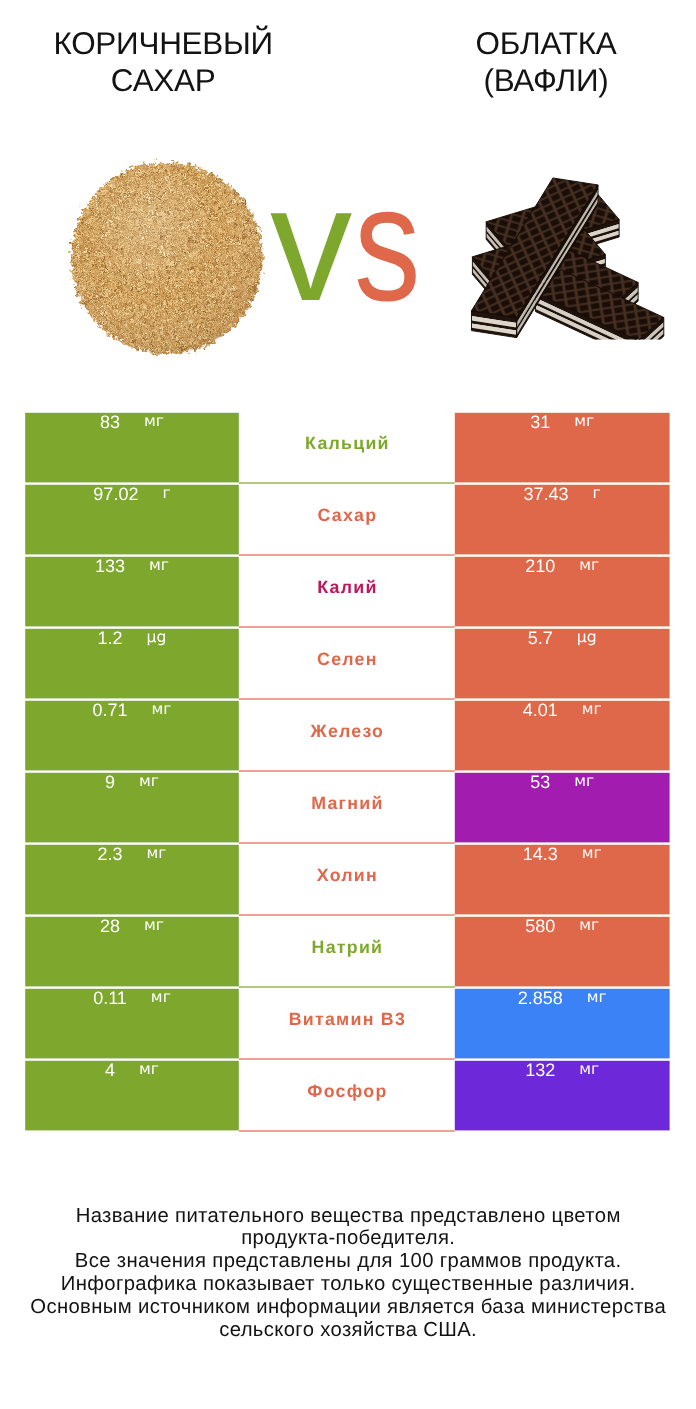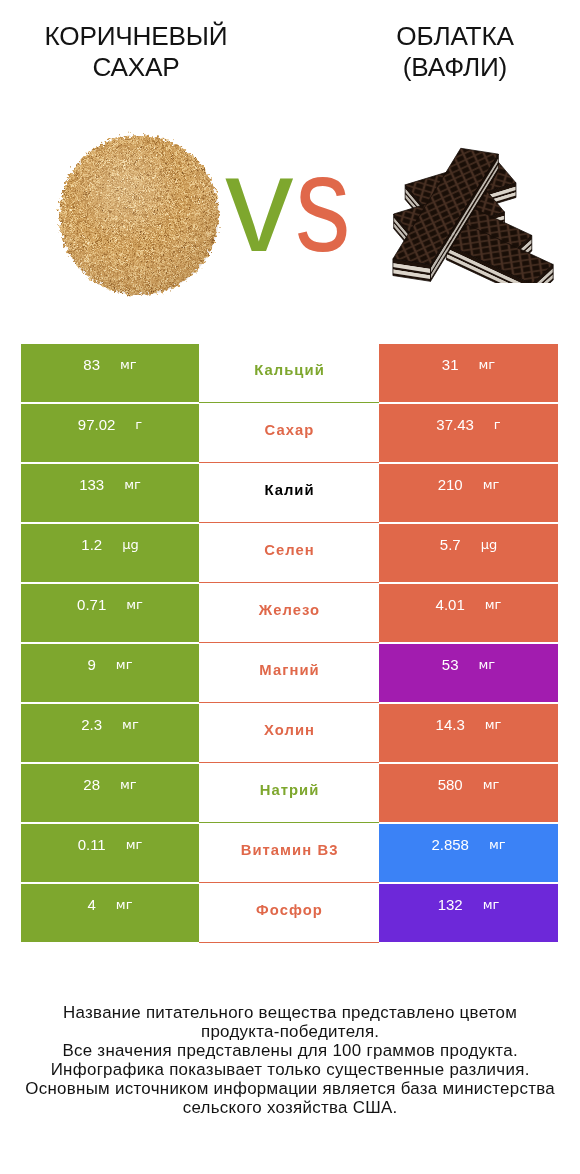--- a/index.html
+++ b/index.html
@@ -22,21 +22,21 @@
       font-size:137px;line-height:150px;font-weight:400;letter-spacing:0px;white-space:nowrap;}
   .vs .v{color:#7ea72e;display:inline-block;}
   .vs .s{color:#e0684a;display:inline-block;transform:scaleX(0.81);transform-origin:left center;
          margin-left:1px;}
   .wafers{position:absolute;left:389px;top:45px;width:167px;height:138px;}
   .wafers svg{display:block;}
 
   
   .tbl{position:absolute;left:0;top:344px;width:580px;}
   .row{position:relative;height:60px;width:580px;}
-  .cellL,.cellR{position:absolute;top:0;height:58px;display:flex;align-items:center;
+  .cellL,.cellR{position:absolute;top:0;height:58px;display:flex;
       justify-content:center;color:#fff;font-size:15px;letter-spacing:0px;
       padding-bottom:18px;box-sizing:border-box;}
   .cellL{left:21px;width:178px;}
   .cellR{left:379px;width:179px;}
   .cellL .unit,.cellR .unit{font-family:"DejaVu Sans",sans-serif;font-size:13px;margin-left:20px;}
   .cellM{position:absolute;left:199px;top:0;width:180px;height:58px;
       display:flex;align-items:center;justify-content:center;
       font-size:14.8px;font-weight:700;letter-spacing:1.05px;text-indent:1.05px;
       padding-bottom:6px;box-sizing:border-box;}
   .sep{position:absolute;left:199px;top:58px;width:180px;height:1px;}
@@ -245,21 +245,21 @@
         <div class="cellR" style="background:#e0684a">
           <span>37.43</span>
           <span class="unit">г</span>
         </div>
       </div>
       <div class="row">
         <div class="cellL" style="background:#7ea72e">
           <span>133</span>
           <span class="unit">мг</span>
         </div>
-        <div class="cellM" style="color:#000000">
+        <div class="cellM" style="color:#be185d">
           <span>Калий</span>
         </div>
         <div class="sep" style="background:#e0684a"></div>
         <div class="cellR" style="background:#e0684a">
           <span>210</span>
           <span class="unit">мг</span>
         </div>
       </div>
       <div class="row">
         <div class="cellL" style="background:#7ea72e">

